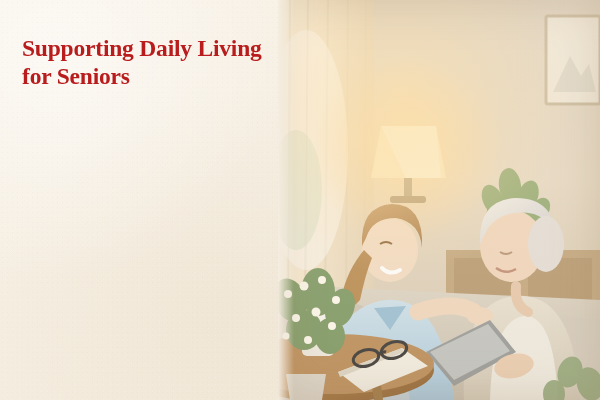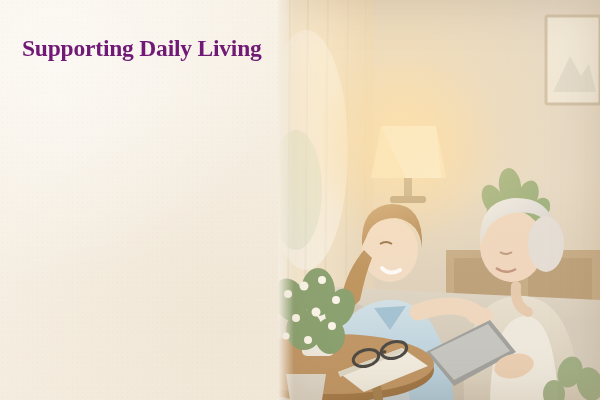--- a/index.html
+++ b/index.html
@@ -46,21 +46,21 @@
 
   .headline {
     position: absolute;
     left: 22px;
     top: 18px;
     width: 265px;
     font-family: "Liberation Serif", "DejaVu Serif", serif;
     font-weight: bold;
     font-size: 23.5px;
     line-height: 1.22;
-    color: #701a75;
+    color: #b91c1c;
     letter-spacing: -0.2px;
     z-index: 5;
   }
 
   .cards {
     position: absolute;
     left: 16px;
     top: 86px;
     width: 247px;
     display: flex;
@@ -314,20 +314,21 @@
   </div>
 
   <div class="panel-feather"></div>
 
   <div class="left-panel">
     <div class="grain"></div>
   </div>
 
   <h1 class="headline">
     <span>Supporting Daily Living</span><br>
+    <span>for Seniors</span>
   </h1>
 
   <div class="cards">
 
     <div class="card">
       <div class="icon-badge" style="background:#fae3bc">
         <svg width="22" height="22" viewBox="0 0 24 24" fill="none" stroke="#d9902f" stroke-width="1.7" stroke-linecap="round" stroke-linejoin="round">
           <circle cx="10" cy="12" r="7.2"></circle>
           <circle cx="10" cy="12" r="4.2" stroke-opacity="0.65"></circle>
           <path d="M7.4 7.6 v4 M9 7.6 v4 M8.2 11.6 v5.2"></path>

